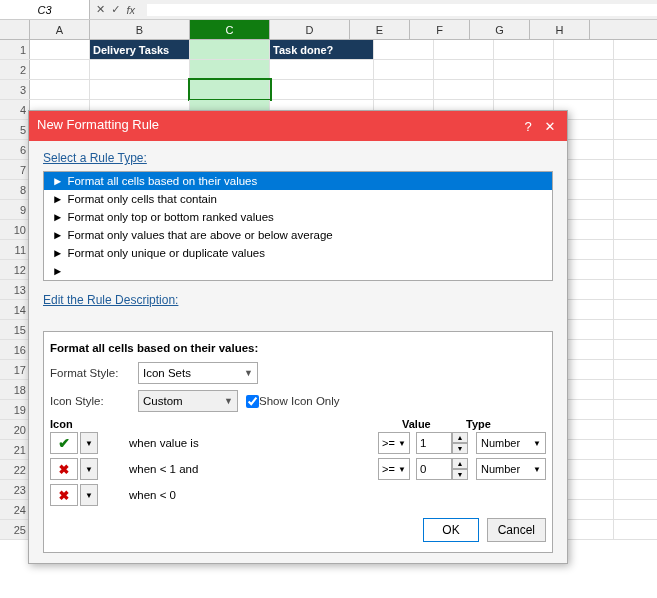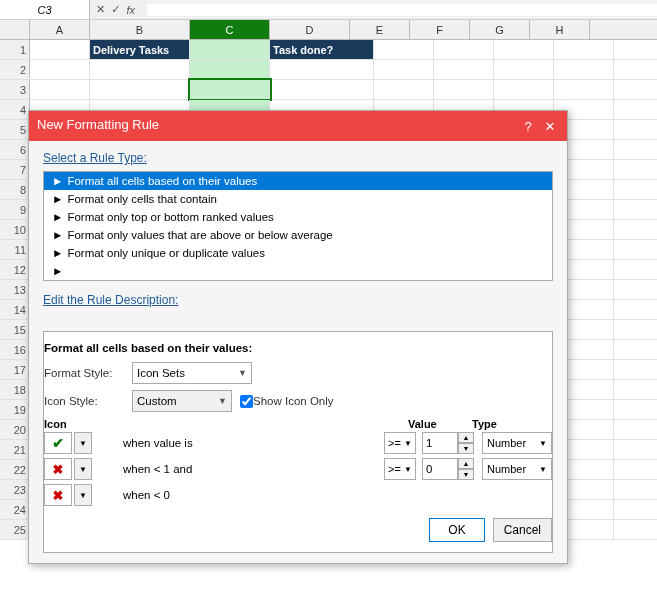--- a/index.html
+++ b/index.html
@@ -135,21 +135,21 @@
     }
     .rule-type-item.selected {
       background: #0078d7;
       color: #fff;
     }
 
     
     .edit-section {
       border: 1px solid #aaa;
       background: #fff;
-      padding: 10px 0;
+      padding: 10px 6px;
       margin-top: 24px;
     }
     .edit-title {
       font-size: 11.5px;
       font-weight: bold;
       margin-bottom: 8px;
       color: #000;
     }
 
     .format-row {

